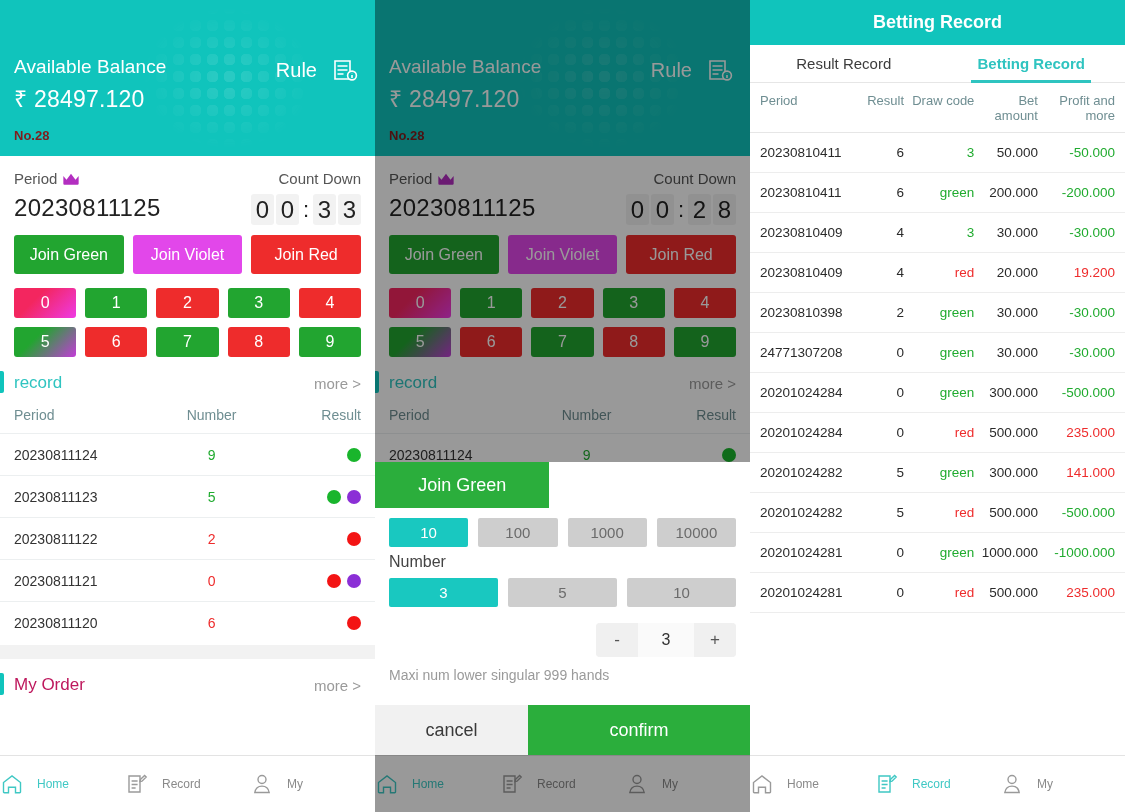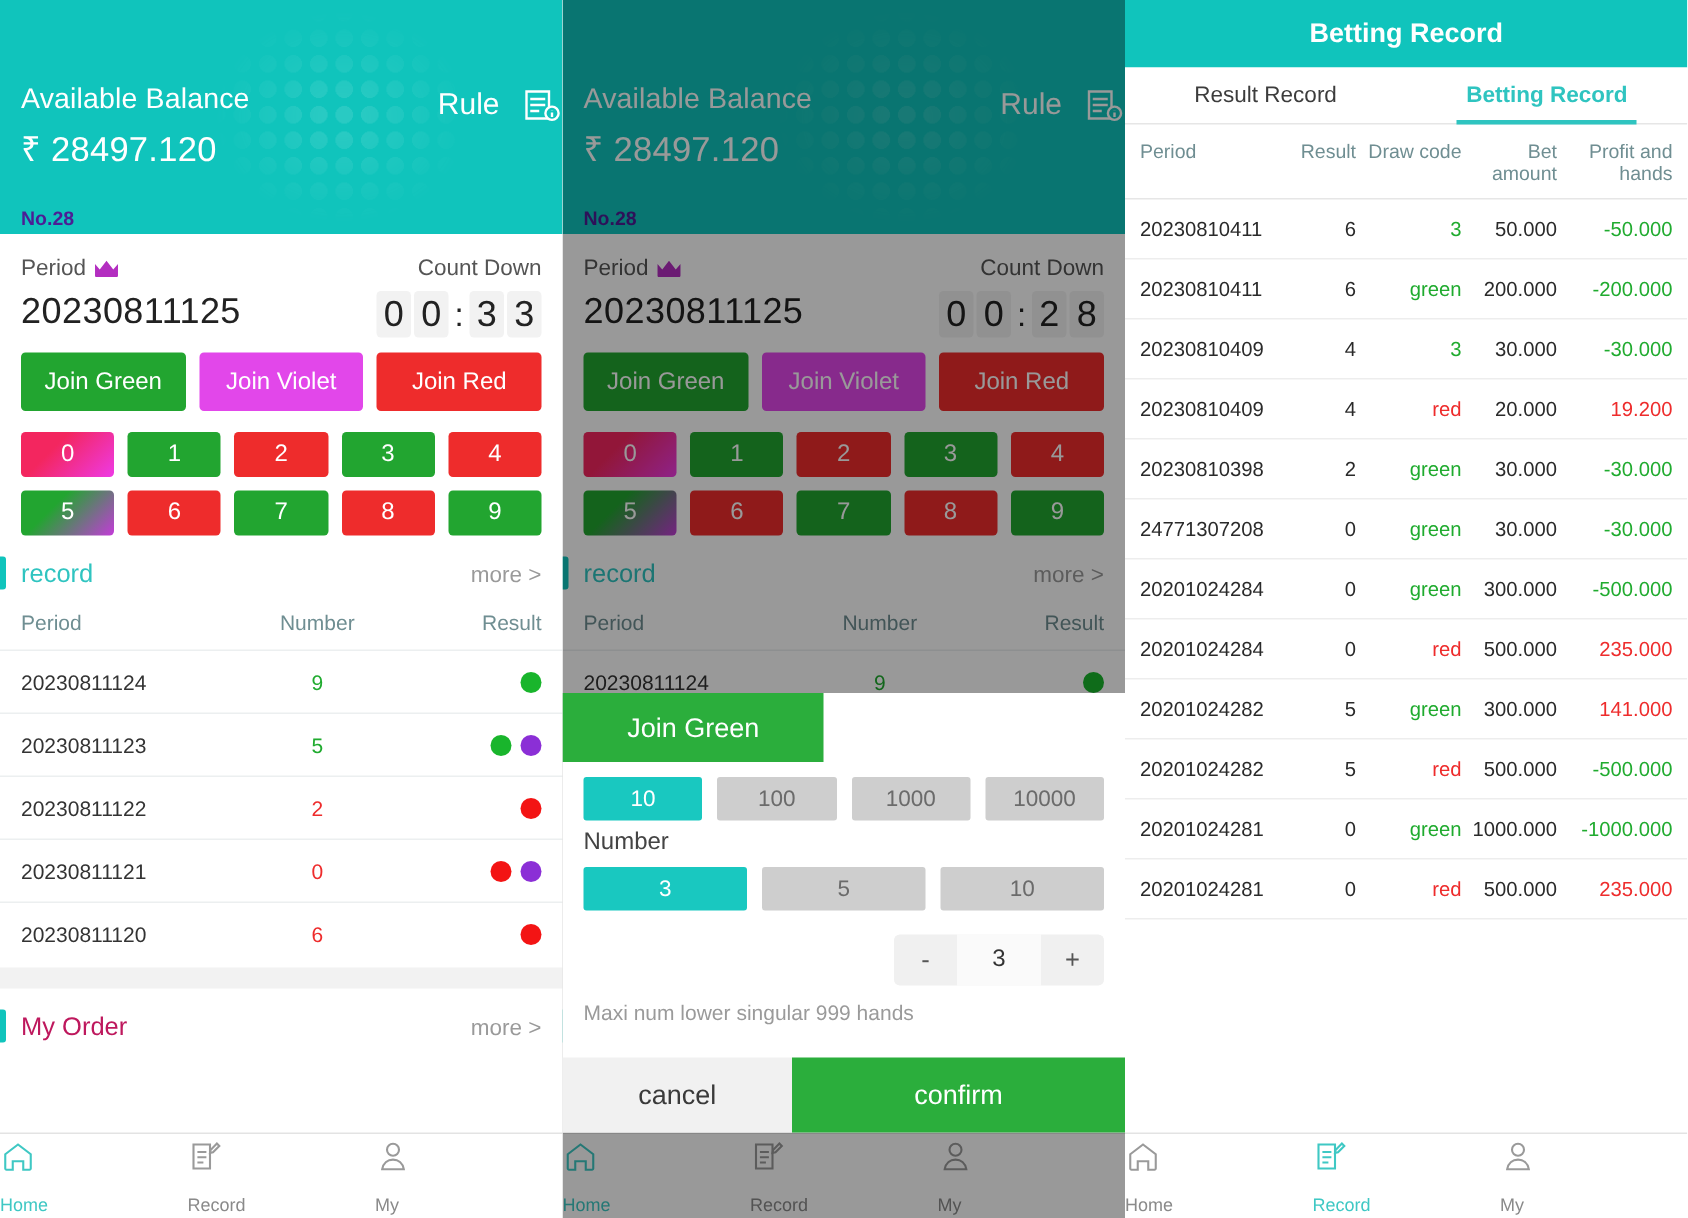--- a/index.html
+++ b/index.html
@@ -14,25 +14,25 @@
 
   
   .hdr { position: relative; height: 156px; background: #10c4bc; overflow: hidden; }
   .hdr-dots { position: absolute; inset: 0; opacity: .35;
     background-image:
       radial-gradient(circle at 50% 50%, rgba(255,255,255,.30) 48%, transparent 50%);
     background-size: 17px 17px;
     -webkit-mask-image: radial-gradient(ellipse 120px 100px at 228px 78px, #000 10%, transparent 72%);
             mask-image: radial-gradient(ellipse 120px 100px at 228px 78px, #000 10%, transparent 72%);
   }
-  .hdr-inner { position: relative; padding: 56px 0 0 14px; }
+  .hdr-inner { position: relative; padding: 56px 16px 0 14px; }
   .bal-row { display: flex; align-items: flex-start; justify-content: space-between; }
   .bal-label { color: #ffffff; font-size: 19px; font-weight: 400; letter-spacing: .1px; }
   .bal-amt { color: #ffffff; font-size: 23px; font-weight: 400; margin-top: 4px; letter-spacing: .2px; }
-  .bal-no { color: #4c1d95; font-size: 13px; font-weight: 700; margin-top: 24px; }
+  .bal-no { color: #7f1d1d; font-size: 13px; font-weight: 700; margin-top: 14px; }
   .rule-wrap { display: flex; align-items: center; gap: 16px; margin-top: 2px; }
   .rule-txt { color: #ffffff; font-size: 20px; }
   .rule-ico { width: 26px; height: 24px; display: block; }
 
   
   .period { display: flex; justify-content: space-between; align-items: flex-start; padding: 14px 14px 10px 14px; background: #fff; }
   .p-left .p-cap, .p-right .p-cap { font-size: 15px; color: #555; display: flex; align-items: center; gap: 5px; }
   .crown { width: 18px; height: 14px; display: inline-block; }
   .p-num { font-size: 24px; color: #222; margin-top: 7px; letter-spacing: .3px; }
   .p-right { text-align: right; }
@@ -74,21 +74,21 @@
   .d-green{background:#19b52c;} .d-red{background:#f31414;} .d-violet{background:#8b2fd6;}
   .txt-green{color:#20ab2f;} .txt-red{color:#ee2c2c;}
   .gap-band { height: 14px; background: #f2f2f2; margin-top: 2px; }
 
   .order-head { display:flex; align-items:center; justify-content:space-between; padding: 16px 14px 14px 14px; position:relative; }
   .order-title { color:#be185d; font-size:17px; }
 
   
   .tabbar { position:absolute; left:0; right:0; bottom:0; height:57px; background:#fff; border-top:1px solid #e3e3e3;
             display:flex; align-items:center; }
-  .tab { flex:1; display:flex; flex-direction:column; gap:13px; }
+  .tab { flex:1; display:flex; flex-direction:row; align-items:center; gap:13px; }
   .tab svg { width:24px; height:24px; display:block; }
   .tab span { font-size:12px; }
   .tab.on span { color:#3fc8c4; } .tab.off span { color:#8a8a8a; }
 
   
   .dim { position:absolute; inset:0; background: rgba(0,0,0,.40); z-index:5; }
 
   
   .modal { position:absolute; left:0; right:0; bottom:57px; top:462px; background:#fff; z-index:6; display:flex; flex-direction:column; }
   .modal-tab { width:46.5%; height:46px; line-height:46px; text-align:center; background:#2bae3c; color:#fff; font-size:18px; }
@@ -444,21 +444,21 @@
     </div>
     <div class="p3-tabs">
       <div class="p3-tab">Result Record</div>
       <div class="p3-tab on">Betting Record</div>
     </div>
     <div class="bt-th">
       <span>Period</span>
       <span>Result</span>
       <span>Draw code</span>
       <span>Bet amount</span>
-      <span>Profit and hands</span>
+      <span>Profit and more</span>
     </div>
     <div id="bt-rows">
         <div class="bt-row">
           <div class="b1">20230810411</div>
           <div class="b2">6</div>
           <div class="b3 txt-green">3</div>
           <div class="b4">50.000</div>
           <div class="b5 txt-green">-50.000</div>
         </div>
         <div class="bt-row">

